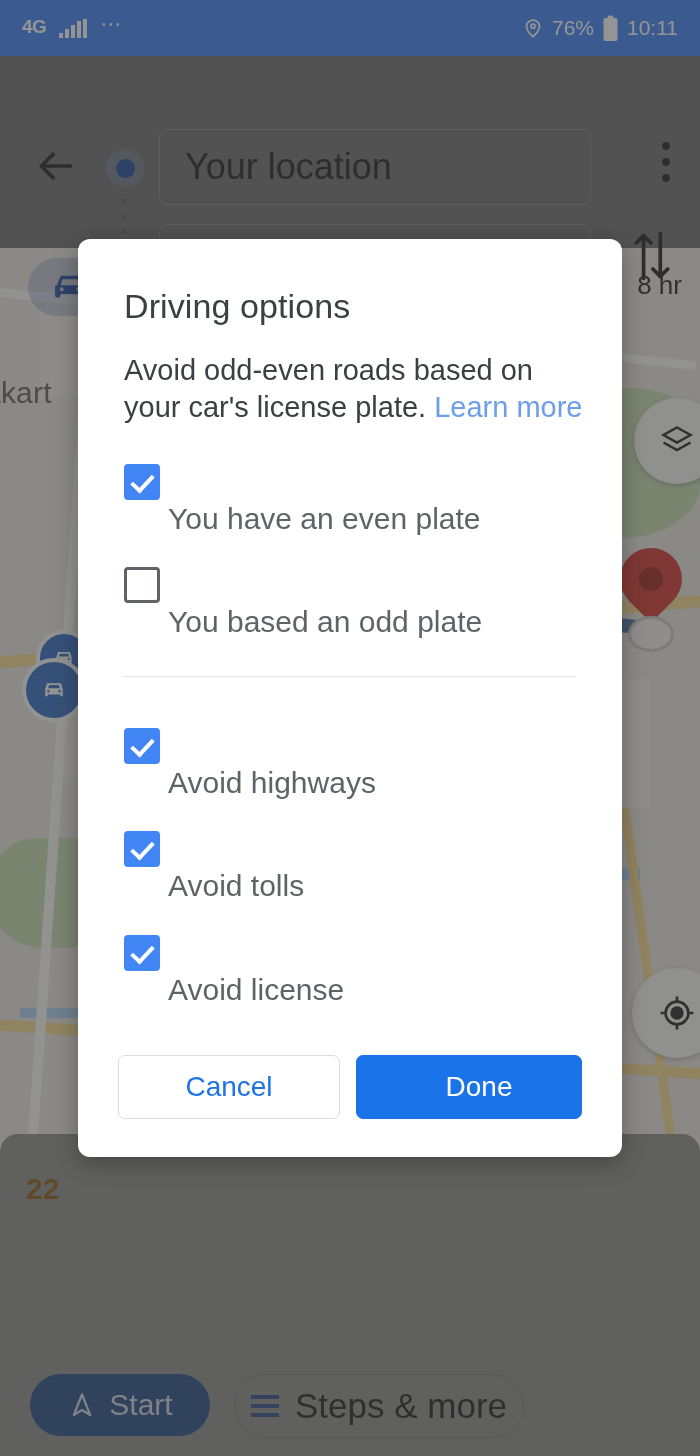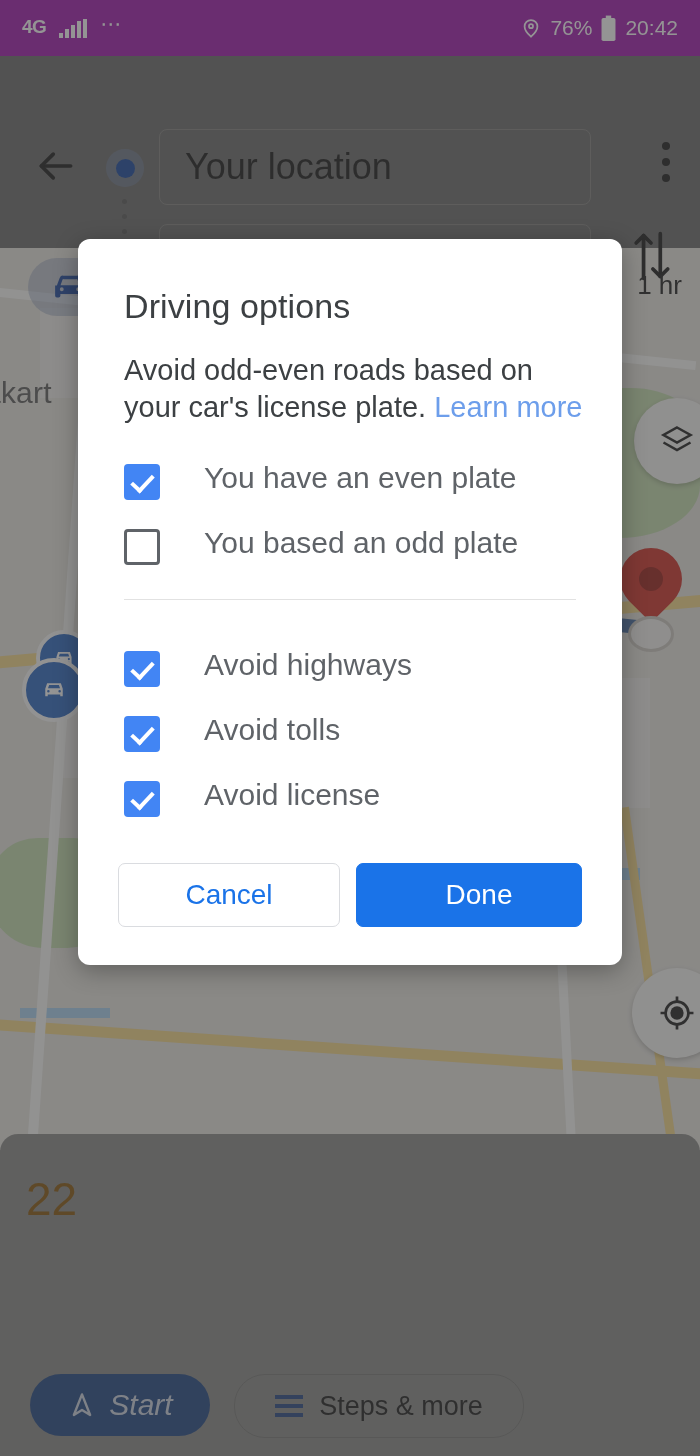--- a/index.html
+++ b/index.html
@@ -122,21 +122,21 @@
   .status-bar {
     position: absolute;
     left: 0; top: 0; right: 0;
     height: 56px;
     display: flex;
     align-items: center;
     padding: 12px 22px;
     box-sizing: border-box;
     color: #ffffff;
     font-size: 21px;
-    background: #a21caf;
+    background: #3b82f6;
   }
   .status-left { display: flex; align-items: center; gap: 13px; }
   .status-right { margin-left: auto; display: flex; align-items: center; gap: 8px; }
   .glyph-4g {
     font-size: 19px;
     font-weight: 600;
     letter-spacing: -.5px;
     line-height: 1;
     position: relative;
     top: -2px;
@@ -255,53 +255,53 @@
   .route-sheet {
     position: absolute;
     left: 0; right: 0; bottom: 0;
     height: 322px;
     background: #8d8d8b;
     border-radius: 18px 18px 0 0;
   }
   .route-eta {
     position: absolute;
     left: 26px; top: 38px;
-    font-size: 46px;
+    font-size: 30px;
     color: #8a5a11;
+    font-weight: bold;
   }
   .route-note {
     position: absolute;
     left: 26px; top: 118px;
     width: 640px;
     font-size: 29px;
     line-height: 1.35;
     color: #3a3a3a;
   }
   .start-btn {
     position: absolute;
     left: 30px; top: 240px;
     width: 180px; height: 62px;
     border-radius: 31px;
     background: #254a85;
     display: flex; align-items: center; justify-content: center;
     gap: 12px;
     color: #cfd6e3;
     font-size: 30px;
-    font-style: italic;
   }
   .steps-btn {
     position: absolute;
     left: 234px; top: 240px;
     width: 288px; height: 62px;
     border-radius: 31px;
     border: 1px solid #7a7a78;
     display: flex; align-items: center; justify-content: center;
     gap: 16px;
     color: #1f1f1f;
-    font-size: 27px;
+    font-size: 35px;
   }
   .list-icon { display: flex; flex-direction: column; gap: 5px; }
   .list-icon i { display: block; height: 4px; background: #2b4a85; }
   .list-icon i:nth-child(1) { width: 28px; }
   .list-icon i:nth-child(2) { width: 28px; }
   .list-icon i:nth-child(3) { width: 28px; }
 
   
   #scrim {
     position: absolute;
@@ -337,20 +337,21 @@
     color: #6d9eeb;
     cursor: pointer;
   }
   .opt-list { padding: 22px 0 0 0; }
   .opt-row {
     display: flex;
     align-items: flex-start;
     padding: 12px 46px 12px 46px;
     min-height: 62px;
     box-sizing: border-box;
+    flex-direction: column;
   }
   .cb {
     flex: 0 0 auto;
     width: 36px; height: 36px;
     border-radius: 4px;
     margin-top: 5px;
     position: relative;
     box-sizing: border-box;
   }
   .cb.on { background: #4285f4; }
@@ -482,21 +483,21 @@
     <div class="status-right">
       <svg width="22" height="26" viewBox="0 0 24 24" fill="none" stroke="#ffffff" stroke-width="1.9">
         <path d="M12 21.5s7-6.3 7-11.2A7 7 0 005 10.3c0 4.9 7 11.2 7 11.2z"></path>
         <circle cx="12" cy="10" r="2.2"></circle>
       </svg>
       <span class="batt-pct">76%</span>
       <svg width="17" height="27" viewBox="0 0 14 24">
         <rect x="4.6" y="0.5" width="4.8" height="2.2" fill="#ffffff"></rect>
         <rect x="0.8" y="2.6" width="12.4" height="20.6" rx="1.6" fill="#ffffff"></rect>
       </svg>
-      <span class="clock">20:42</span>
+      <span class="clock">10:11</span>
     </div>
   </div>
 
   <div class="search-header">
     <svg class="back-arrow" viewBox="0 0 24 24" fill="none" stroke="#1d1d1d" stroke-width="2" stroke-linecap="round" stroke-linejoin="round">
       <path d="M20 12H4"></path>
         <path d="M10.5 5.5L4 12l6.5 6.5"></path>
     </svg>
 
     <div class="origin-dot">
@@ -533,21 +534,21 @@
     </svg>
   </div>
 
   <div class="mode-row">
     <div class="mode-chip">
       <svg width="42" height="42" viewBox="0 0 24 24" fill="#1f4ba0">
         <path d="M4.5 11.2l1.6-4.4A2 2 0 018 5.5h8a2 2 0 011.9 1.3l1.6 4.4V17a1 1 0 01-1 1h-1a1 1 0 01-1-1v-1H6.5v1a1 1 0 01-1 1h-1a1 1 0 01-1-1v-5.8zm2.1-.2h10.8l-1.1-3.1a.6.6 0 00-.6-.4H8.3a.6.6 0 00-.6.4l-1.1 3.1zM7.3 14.4a1.1 1.1 0 100-2.2 1.1 1.1 0 000 2.2zm9.4 0a1.1 1.1 0 100-2.2 1.1 1.1 0 000 2.2z"></path>
       </svg>
     </div>
     <span class="mode-walk-icon">🚶</span>
-    <span class="mode-time">1 hr</span>
+    <span class="mode-time">8 hr</span>
   </div>
 
   <div class="route-sheet">
     <span class="route-eta">22</span>
     <div class="start-btn">
       <svg width="30" height="30" viewBox="0 0 24 24" fill="none" stroke="#cfd6e3" stroke-width="1.9" stroke-linejoin="round">
         <path d="M12 3.5l6.5 16.5L12 16l-6.5 4L12 3.5z"></path>
       </svg>
       <span>Start</span>
     </div>

